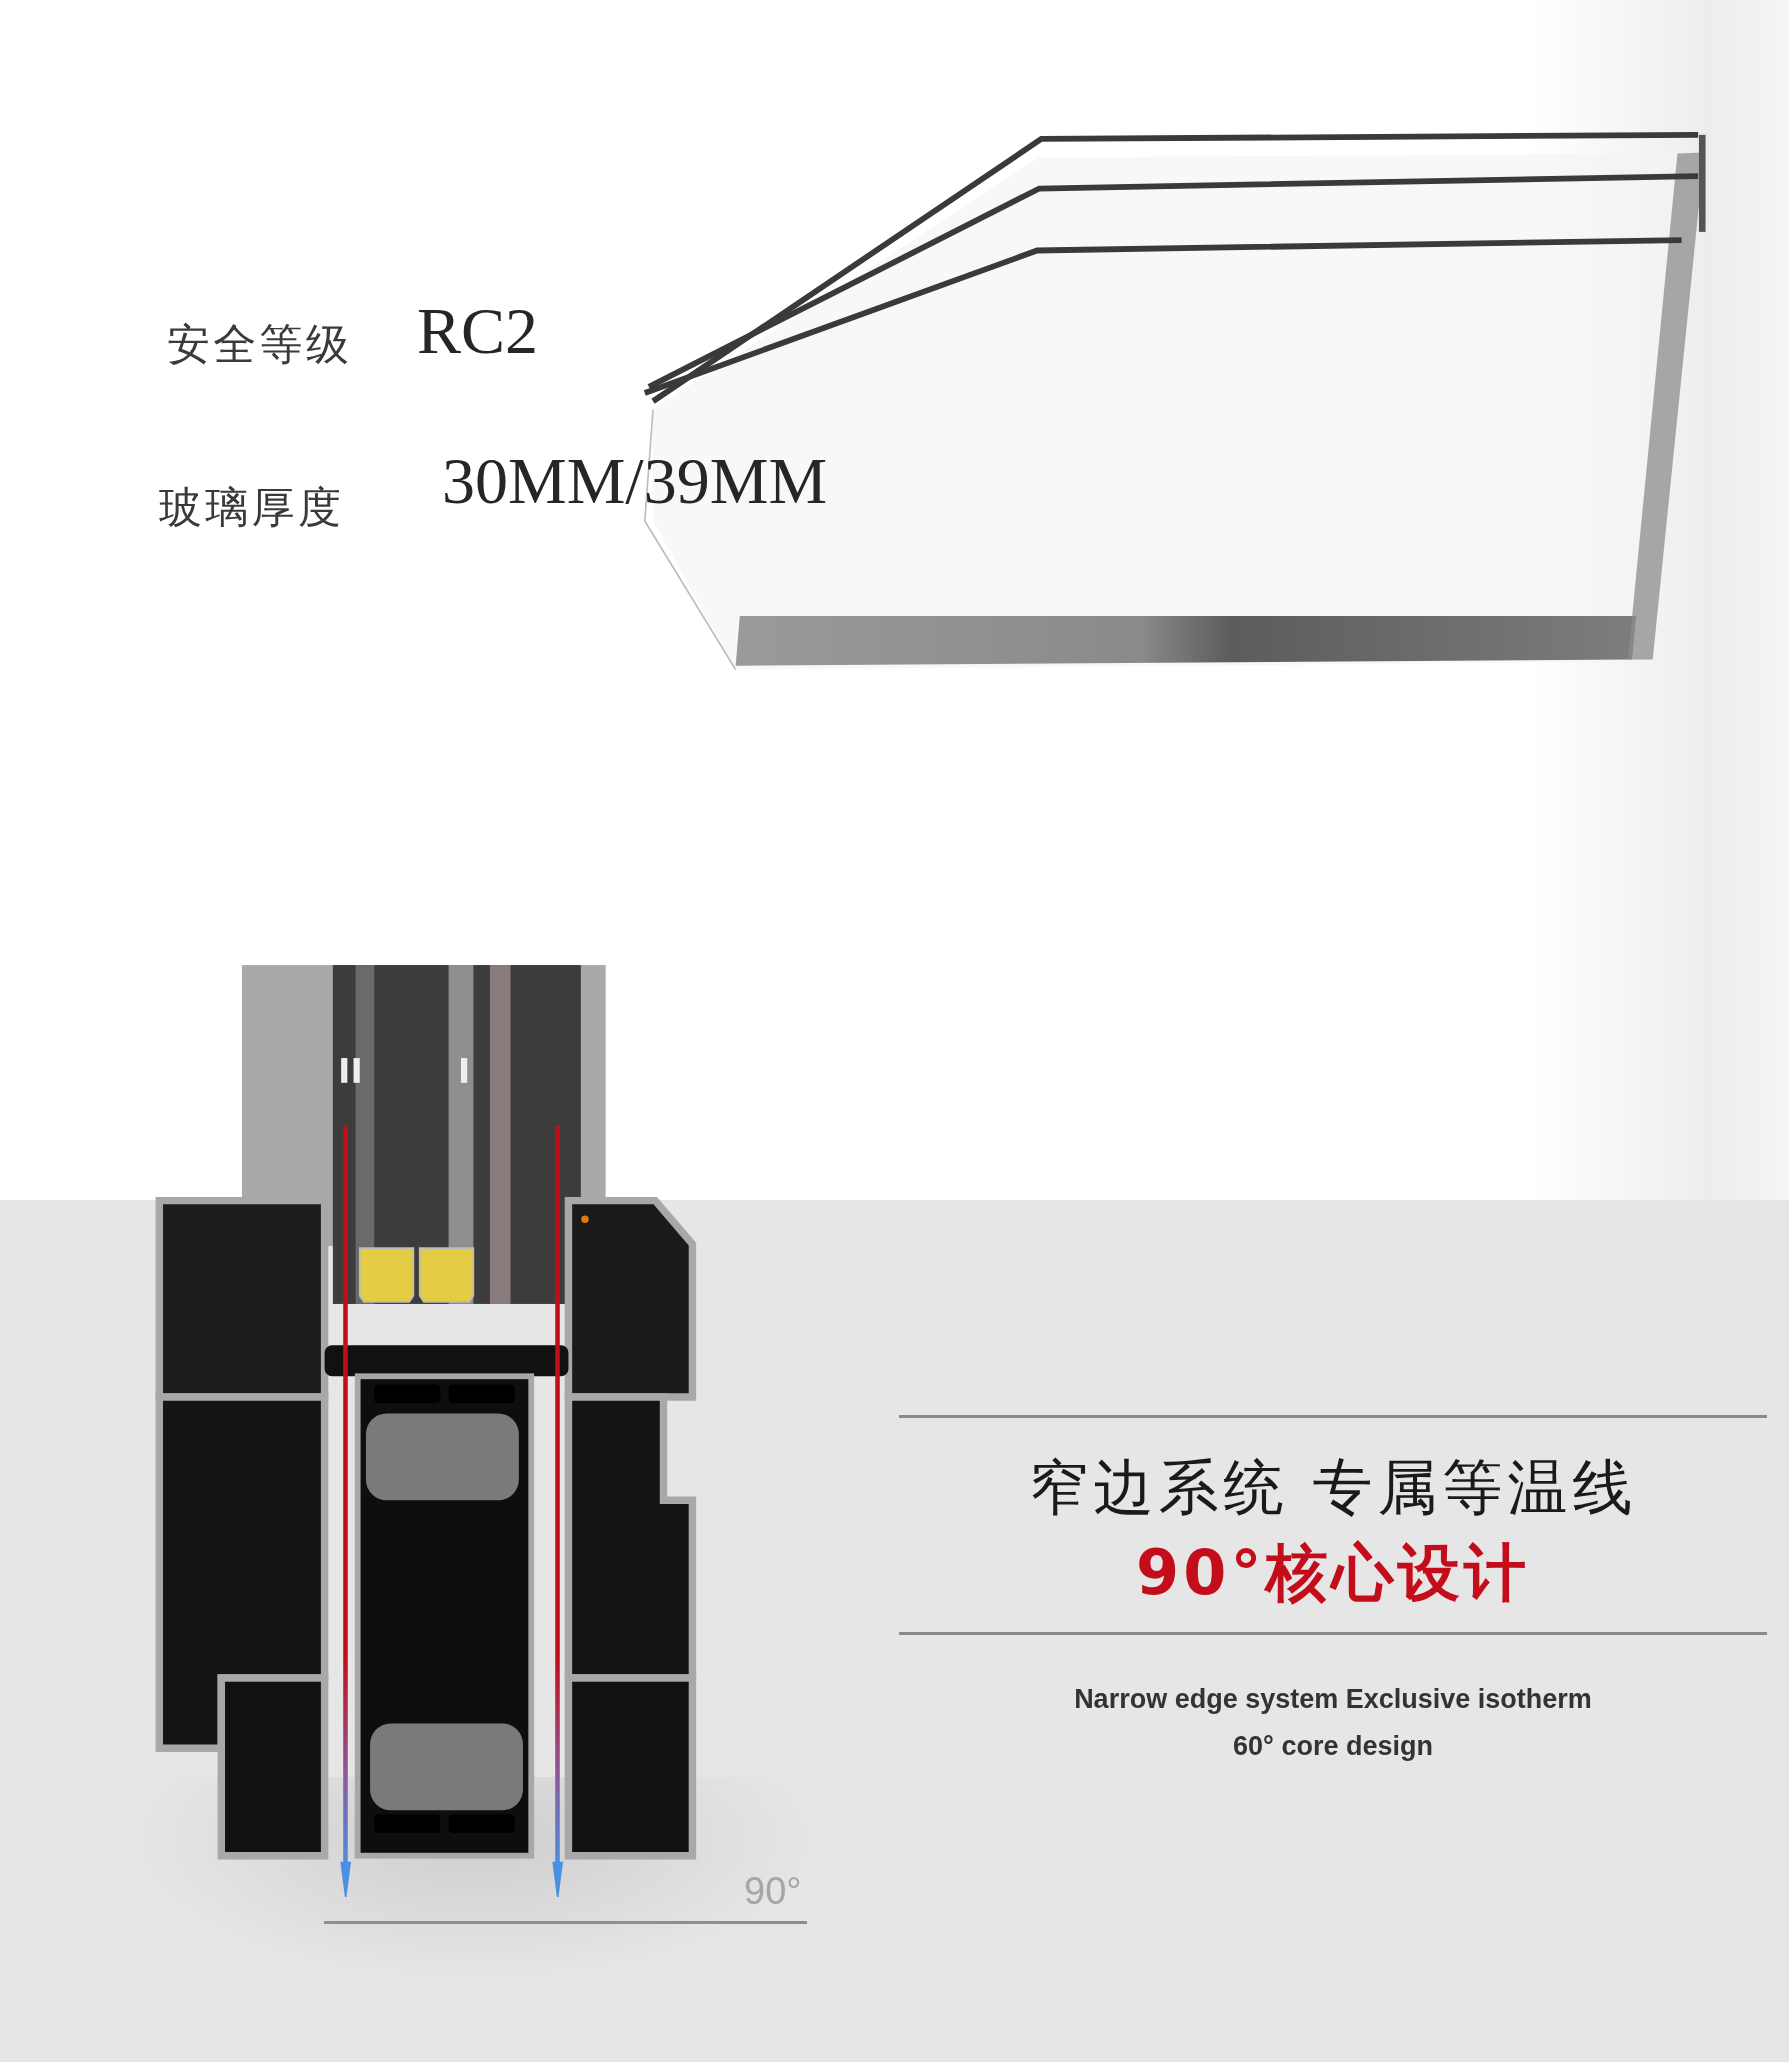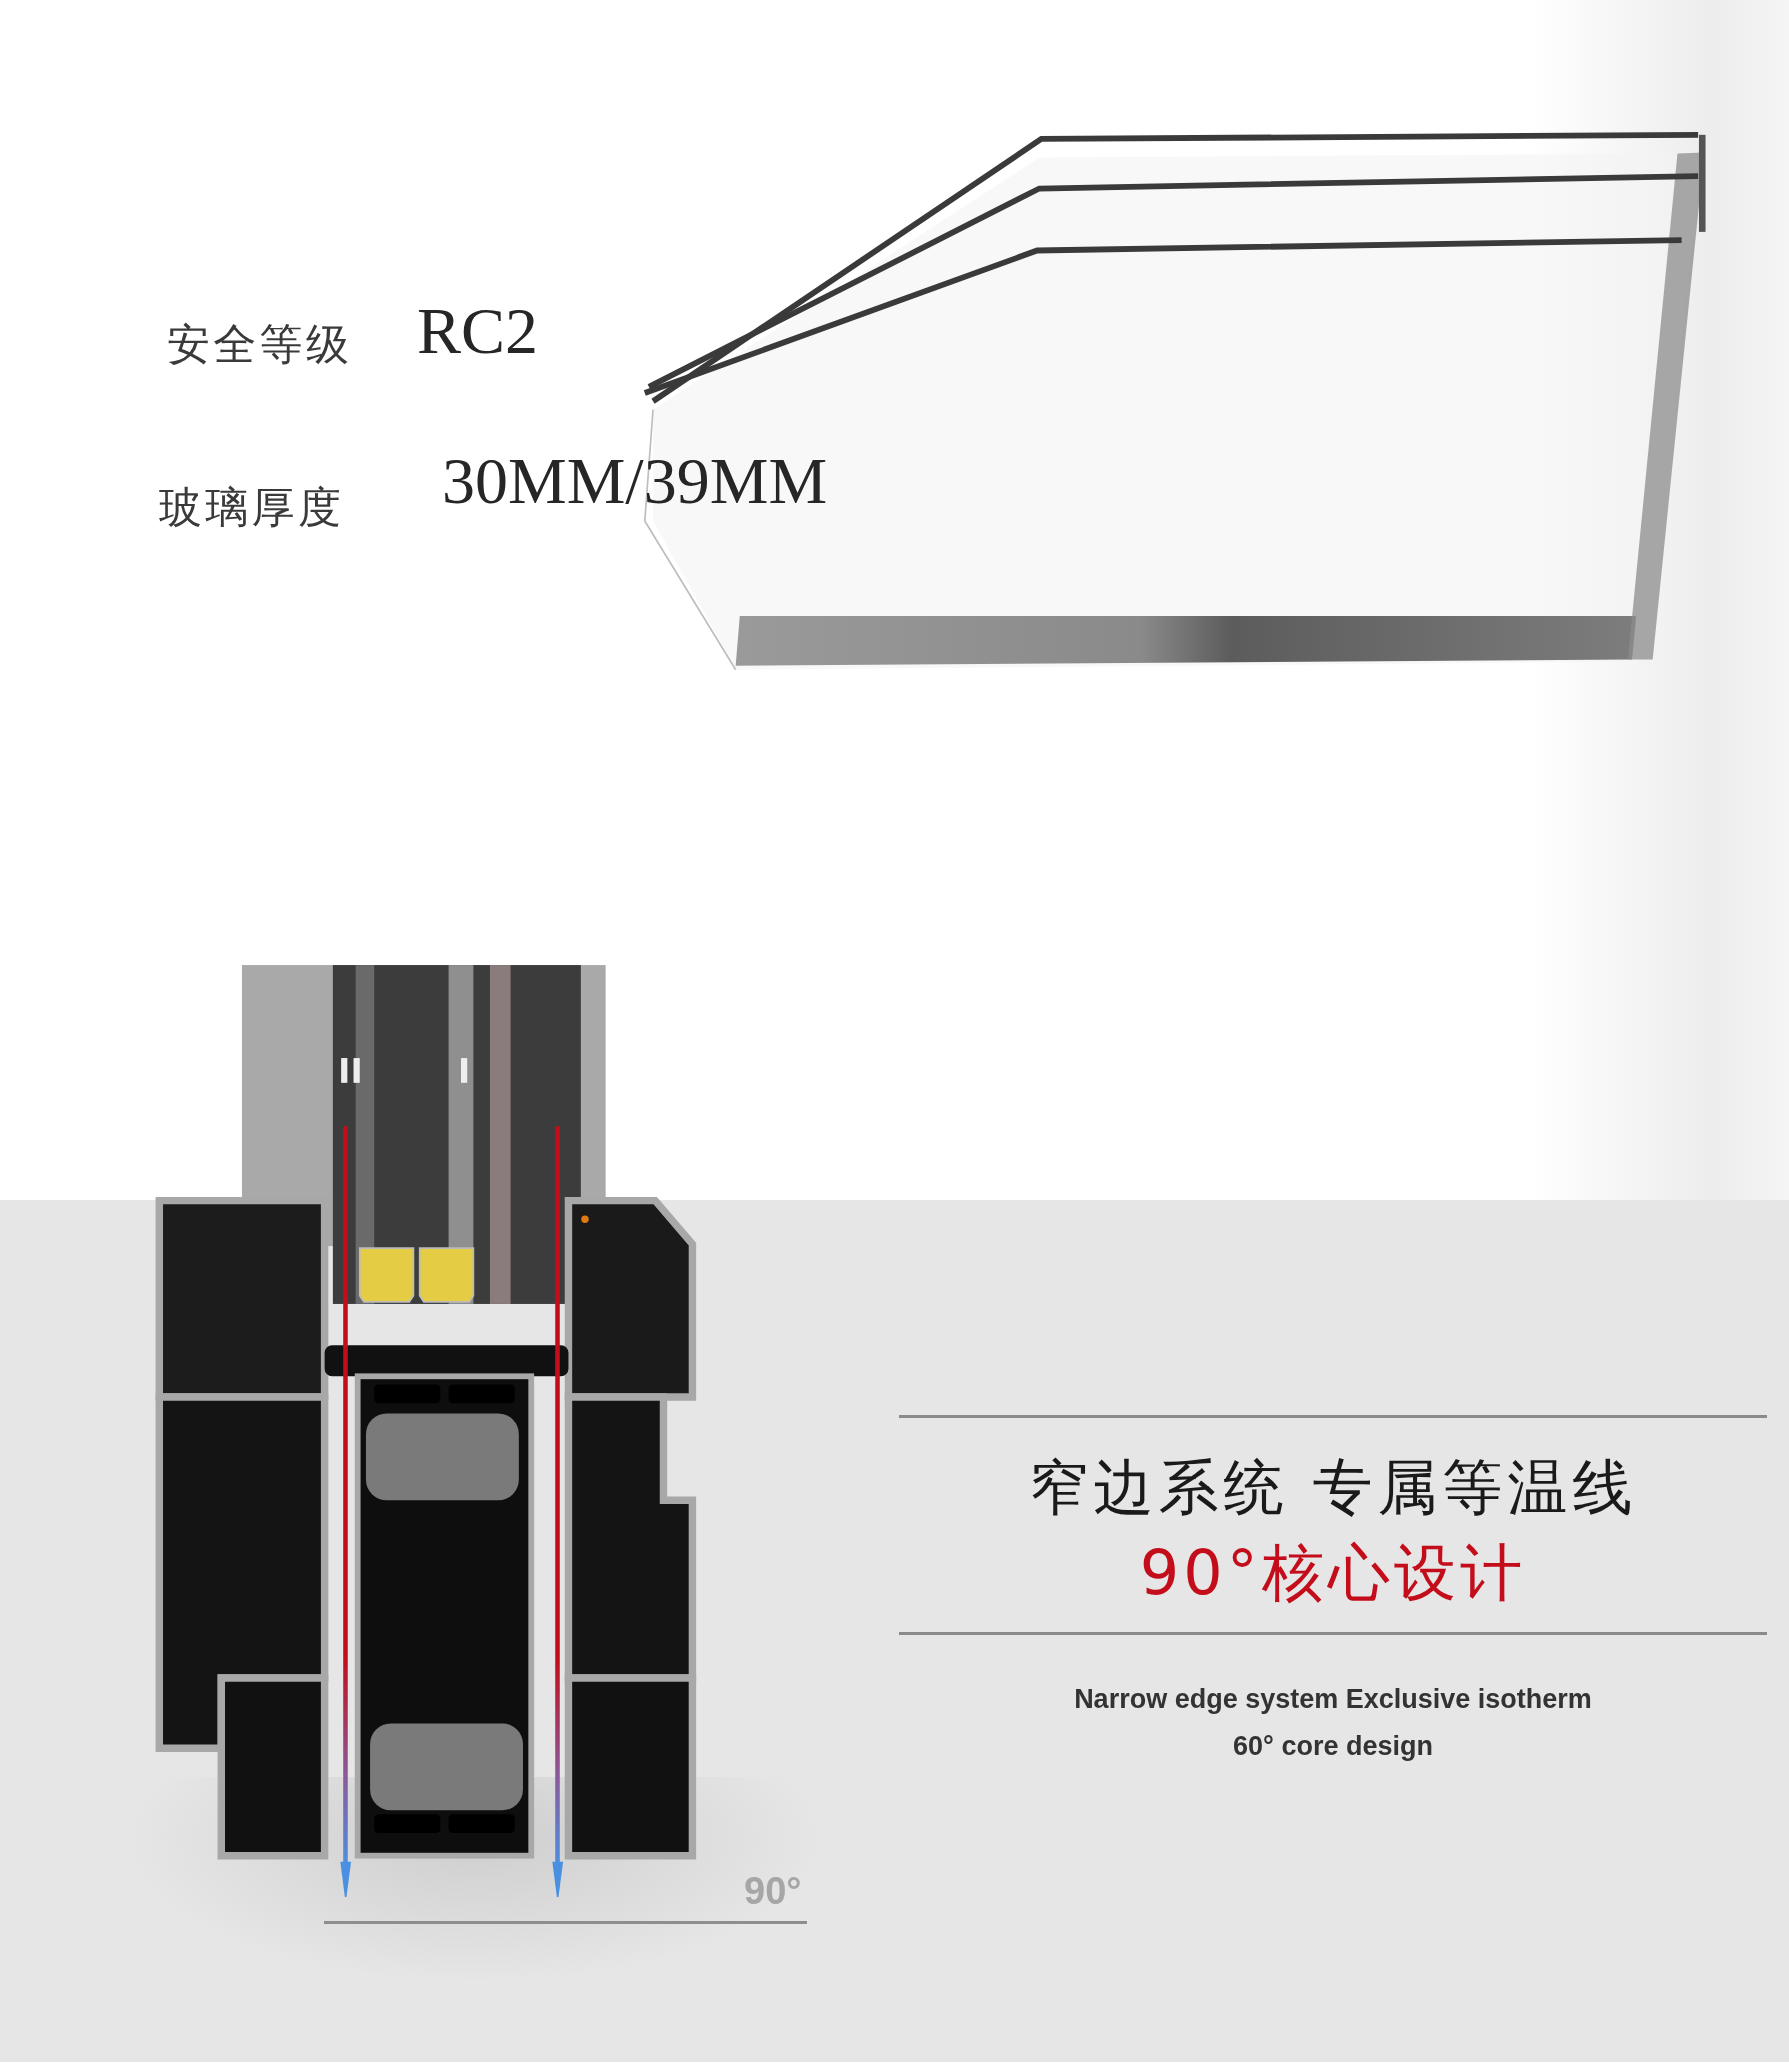--- a/index.html
+++ b/index.html
@@ -11,24 +11,24 @@
     background:linear-gradient(90deg, rgba(255,255,255,0) 0%, rgba(235,235,235,0.9) 70%, rgba(245,245,245,1) 100%); }
   .gray-band { left:0; top:1200px; width:1789px; height:862px; background:#e6e6e6; }
   .gray-band-shadow { left:124px; top:1777px; width:702px; height:207px;
     background:radial-gradient(ellipse at 50% 30%, rgba(200,200,200,0.8), rgba(230,230,230,0) 70%); }
 
   .spec-label { font-size:43px; color:#3a3a3a; letter-spacing:3.3px; white-space:nowrap; }
   .spec-value { font-family:Liberation Serif, serif; font-size:66px; color:#262626; white-space:nowrap; line-height:1; }
 
   .divider { left:899px; width:868px; height:2.9px; background:#8a8a8a; }
   .headline { left:899px; width:868px; text-align:center; font-size:60px; color:#1a1a1a; letter-spacing:5px; white-space:nowrap; }
-  .headline-red { left:899px; width:868px; text-align:center; font-size:62px; color:#c30d1b; font-weight:normal; letter-spacing:4.1px; white-space:nowrap; }
+  .headline-red { left:899px; width:868px; text-align:center; font-size:62px; color:#c30d1b; font-weight:bold; letter-spacing:4.1px; white-space:nowrap; }
   .en-line { left:899px; width:868px; text-align:center; font-family:"Liberation Sans",sans-serif; font-size:27px; color:#333; white-space:nowrap;font-weight:bold; }
 
-  .angle-label { font-family:"Liberation Sans",sans-serif; font-size:38px; color:#a6a6a6;font-weight:bold; }
+  .angle-label { font-family:"Liberation Sans",sans-serif; font-size:38px; color:#a6a6a6; }
   .baseline { left:324px; top:1921px; width:483px; height:2.5px; background:#8e8e8e; }
 </style>
 </head>
 <body>
 
 <div class="abs wall-shade"></div>
 
 <svg class="abs" style="left:620px;top:83px;" width="1169" height="620" viewBox="0 0 2830 1500">
   <defs>
     <linearGradient id="edgeG" x1="0" x2="1" y1="0" y2="0">

